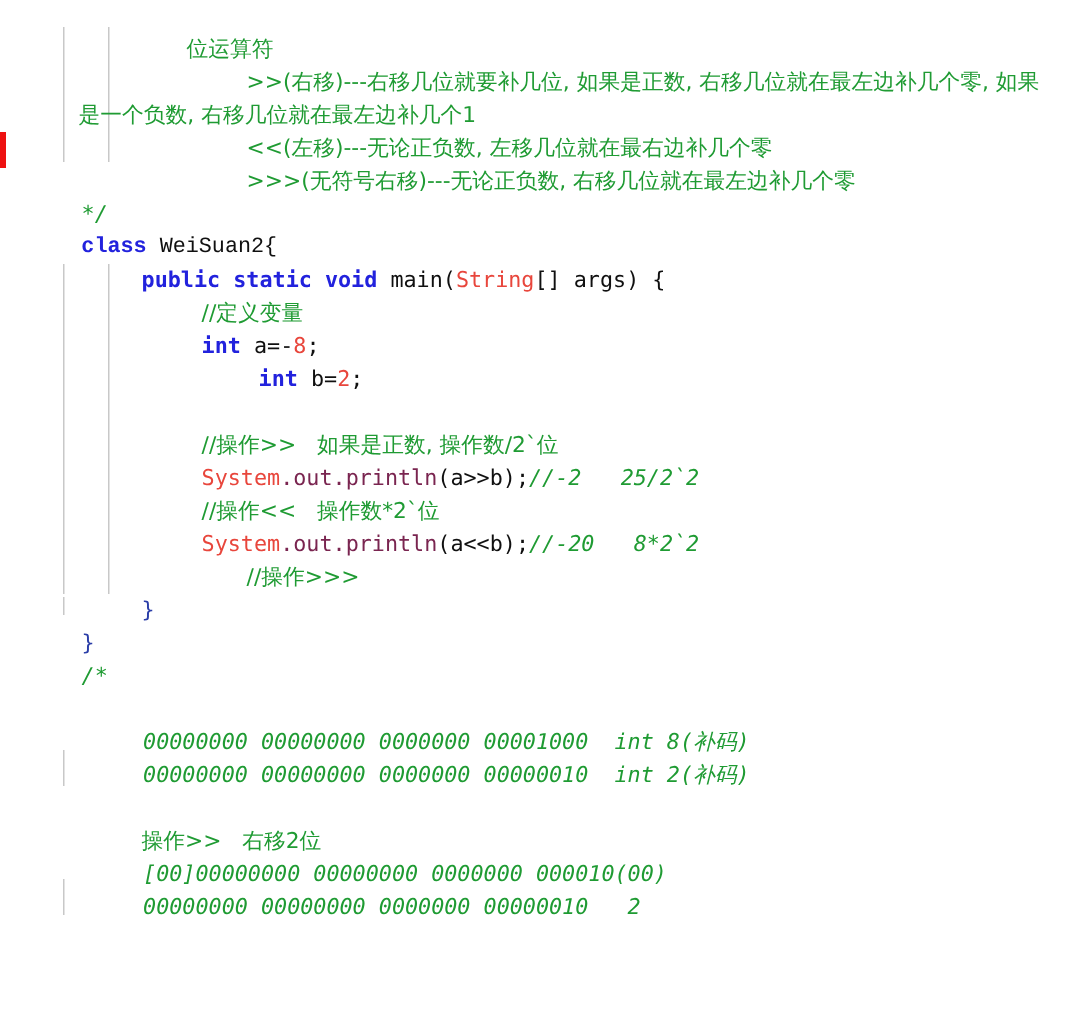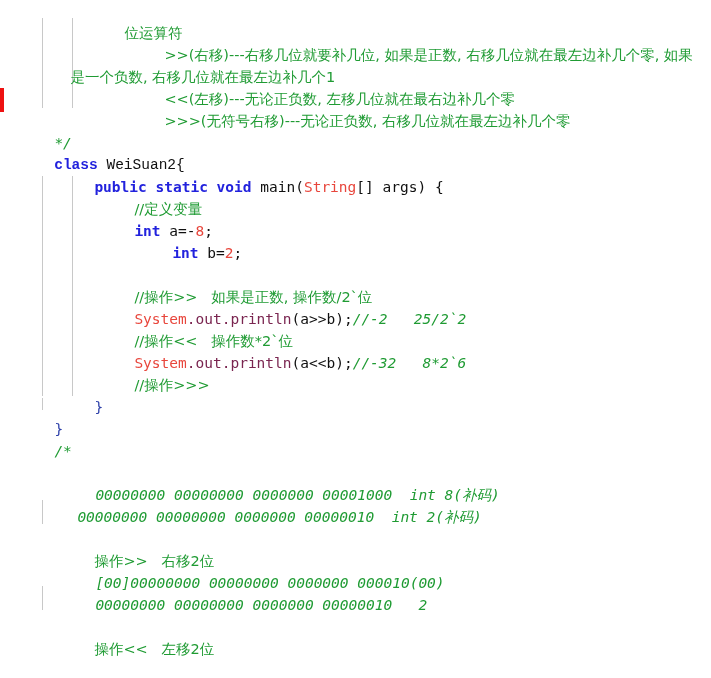--- a/index.html
+++ b/index.html
@@ -99,21 +99,21 @@
   <div class="code">
 
     <div class="line" style="padding-left:72px;">
       <span class="cmt-cjk">位运算符</span>
     </div>
 
     <div class="line wrapline" style="padding-left:112px;height:44px;">
       <span class="cmt-cjk">&gt;&gt;(右移)---右移几位就要补几位, 如果是正数, 右移几位就在最左边补几个零, 如果</span>
     </div>
 
-    <div class="line" style="padding-left:18px;margin-top:-22px;">
+    <div class="line" style="padding-left:0px;margin-top:-22px;">
       <span class="cmt-cjk">是一个负数, 右移几位就在最左边补几个1</span>
     </div>
 
     <div class="line" style="padding-left:112px;">
       <span class="cmt-cjk">&lt;&lt;(左移)---无论正负数, 左移几位就在最右边补几个零</span>
     </div>
 
     <div class="line" style="padding-left:112px;">
       <span class="cmt-cjk">&gt;&gt;&gt;(无符号右移)---无论正负数, 右移几位就在最左边补几个零</span>
     </div>
@@ -150,24 +150,24 @@
 
     <div class="line" style="padding-left:82px;">
       <span class="sysred">System</span><span class="member">.out.println</span><span class="plain">(a&gt;&gt;b);</span><span class="cmt">//-2   25/2`2</span>
     </div>
 
     <div class="line" style="padding-left:82px;">
       <span class="cmt-cjk">//操作&lt;&lt;   操作数*2`位</span>
     </div>
 
     <div class="line" style="padding-left:82px;">
-      <span class="sysred">System</span><span class="member">.out.println</span><span class="plain">(a&lt;&lt;b);</span><span class="cmt">//-32   8*2`6</span>
-    </div>
-
-    <div class="line" style="padding-left:82px;">
+      <span class="sysred">System</span><span class="member">.out.println</span><span class="plain">(a&lt;&lt;b);</span><span class="cmt">//-20   8*2`2</span>
+    </div>
+
+    <div class="line" style="padding-left:112px;">
       <span class="cmt-cjk">//操作&gt;&gt;&gt;</span>
     </div>
 
 
     <div class="line" style="padding-left:42px;">
       <span class="brace">}</span>
     </div>
 
     <div class="line" style="padding-left:2px;">
       <span class="brace">}</span>
@@ -176,42 +176,39 @@
     <div class="line" style="padding-left:2px;">
       <span class="cmt">/*</span>
     </div>
 
     <div class="line">&nbsp;</div>
 
     <div class="line" style="padding-left:43px;">
       <span class="bin">00000000 00000000 0000000 00001000  int 8(补码)</span>
     </div>
 
-    <div class="line" style="padding-left:25px;">
+    <div class="line" style="padding-left:43px;">
       <span class="bin">00000000 00000000 0000000 00000010  int 2(补码)</span>
     </div>
 
     <div class="line">&nbsp;</div>
 
     <div class="line" style="padding-left:42px;">
       <span class="cmt-cjk">操作&gt;&gt;   右移2位</span>
     </div>
 
     <div class="line" style="padding-left:43px;">
       <span class="bin">[00]00000000 00000000 0000000 000010(00)</span>
     </div>
 
     <div class="line" style="padding-left:43px;">
       <span class="bin">00000000 00000000 0000000 00000010   2</span>
     </div>
 
     <div class="line">&nbsp;</div>
 
-    <div class="line" style="padding-left:42px;">
-      <span class="cmt-cjk">操作&lt;&lt;   左移2位</span>
-    </div>
 
     <div class="line" style="padding-left:43px;">
       
     </div>
 
   </div>
 </div>
 
 </body></html>

